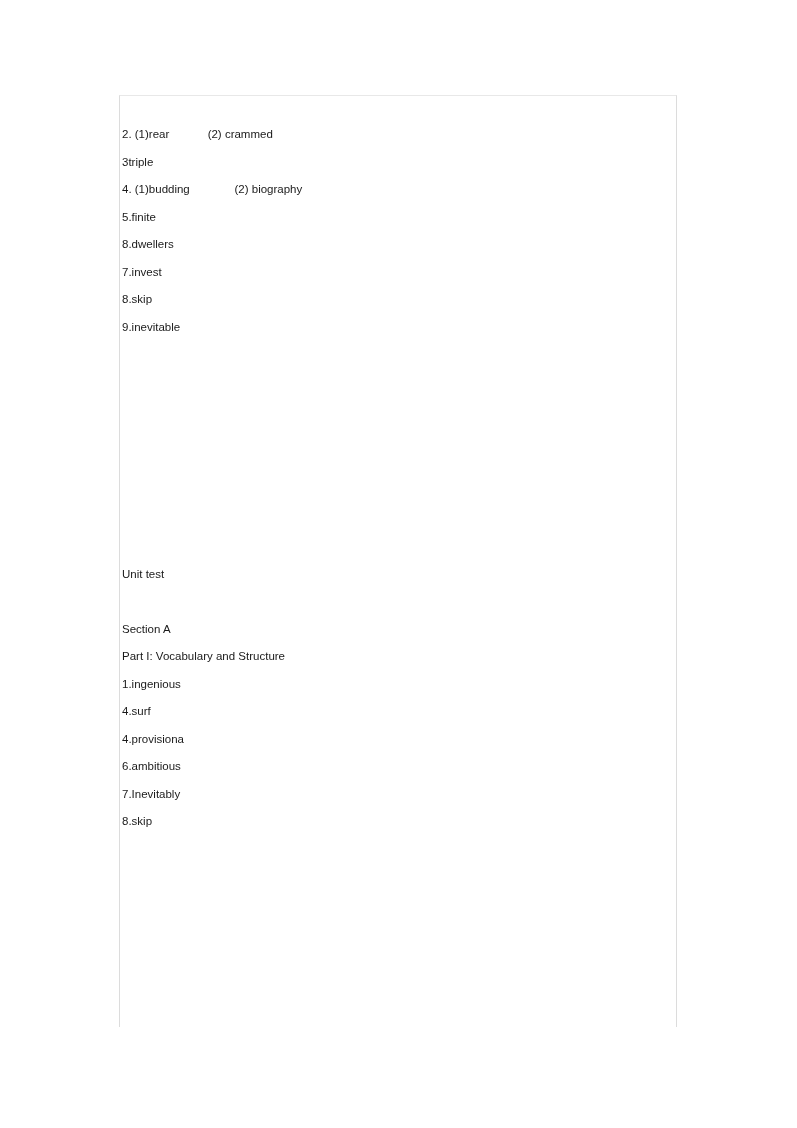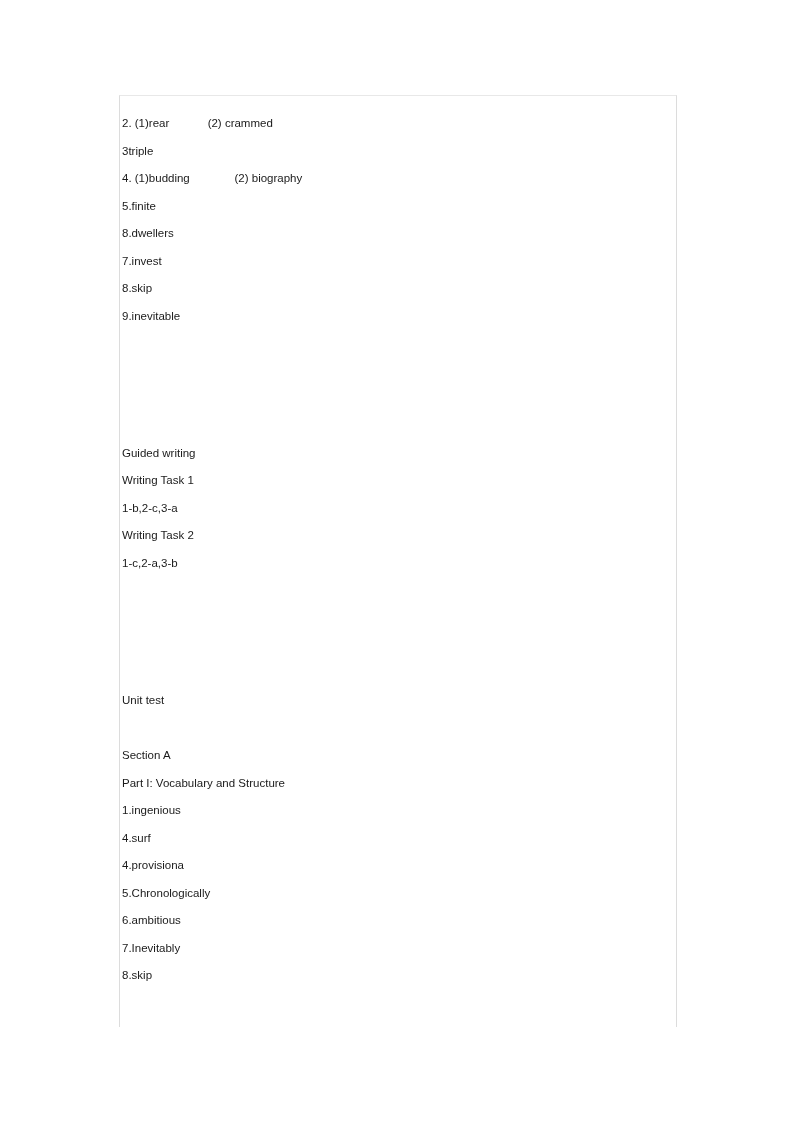--- a/index.html
+++ b/index.html
@@ -33,21 +33,21 @@
     border-top: 1px solid #e8e8e8;
     border-left: 1px solid #dcdcdc;
     border-right: 1px solid #dcdcdc;
     box-sizing: border-box;
     background: #ffffff;
   }
 
   .doc-body {
     position: absolute;
     left: 0;
-    top: 1px;
+    top: 12px;
     width: 558px;
     padding: 13px 0 0 1px;
     box-sizing: border-box;
   }
 
   .line {
     font-size: 11.5px;
     line-height: 27.5px;
     height: 27.5px;
     color: #1a1a1a;
@@ -79,43 +79,35 @@
         <p class="line">9.inevitable</p>
       </div>
 
       <div class="spacer-1"></div>
 
       <div>
       </div>
 
       <div class="spacer-3"></div>
 
-      <div>
-        <p class="line">Guided writing</p>
-        <p class="line">Writing Task 1</p>
-        <p class="line">1-b,2-c,3-a</p>
-        <p class="line">Writing Task 2</p>
-        <p class="line">1-c,2-a,3-b</p>
-      </div>
 
       <div class="spacer-4"></div>
 
       <div>
         <p class="line">Unit test</p>
       </div>
 
       <div class="spacer-1"></div>
 
       <div>
         <p class="line">Section A</p>
         <p class="line">Part I: Vocabulary and Structure</p>
         <p class="line">1.ingenious</p>
         <p class="line">4.surf</p>
         <p class="line">4.provisiona</p>
-        <p class="line">5.Chronologically</p>
         <p class="line">6.ambitious</p>
         <p class="line">7.Inevitably</p>
         <p class="line">8.skip</p>
       </div>
 
     </div>
   </div>
 
 </div>
 

